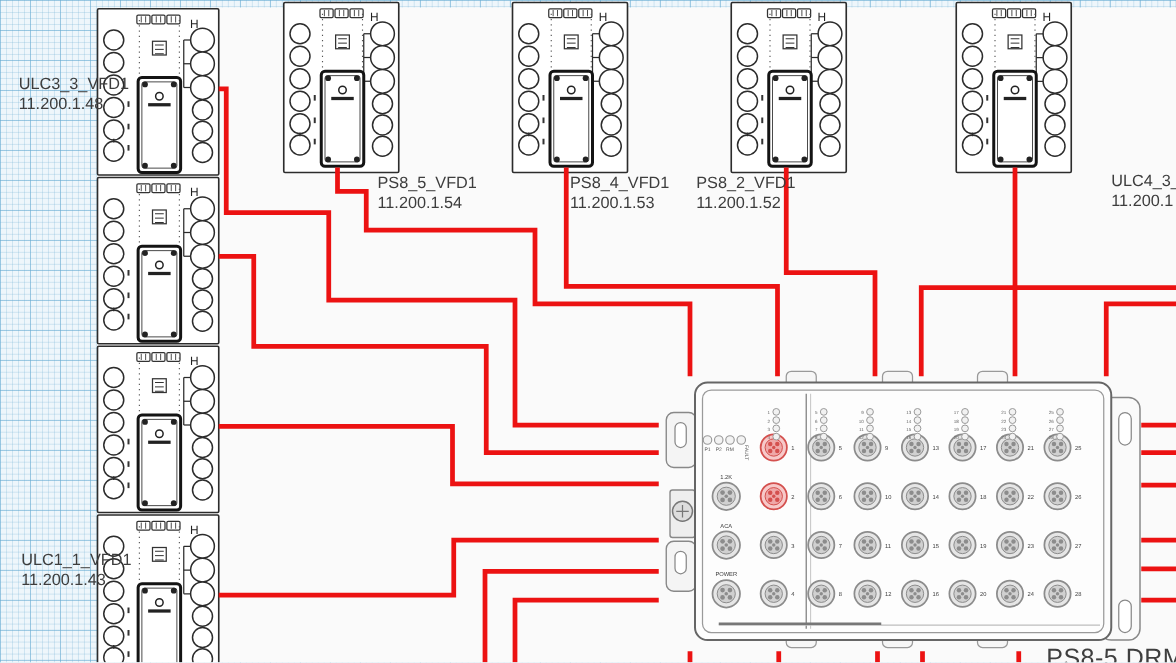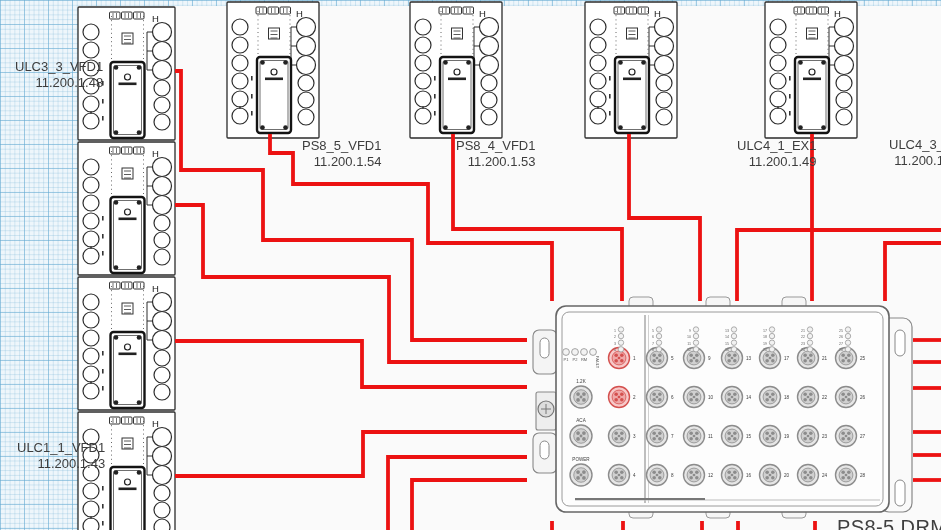--- a/index.html
+++ b/index.html
@@ -14,21 +14,21 @@
     background-size:24px 24px,24px 24px,4.8px 4.8px,4.8px 4.8px;
     font-family:"Liberation Sans",sans-serif;
   }
   .page{position:absolute;left:78px;top:6px;width:863px;height:524px;background:#fafafa;}
   svg{position:absolute;left:0;top:0;}
   svg text{font-family:"Liberation Sans",sans-serif;}
   .t9{font-size:9.5px;fill:#222;}
   .t45{font-size:4.6px;fill:#3c3c3c;}
   .t4{font-size:4px;fill:#555;}
   .t35{font-size:3.6px;fill:#666;}
-  .lbl{position:absolute;font-size:13px;line-height:16px;color:#3d3d3d;white-space:nowrap;text-align:right;}
+  .lbl{position:absolute;font-size:13px;line-height:16px;color:#3d3d3d;white-space:nowrap;}
   .lbl span{display:block;}
   .title{position:absolute;font-size:20px;color:#3f3f3f;white-space:nowrap;letter-spacing:.4px;}
 </style>
 </head>
 <body>
 
 <div class="canvas">
   <div class="page"></div>
   <svg id="gfx" width="941" height="530" viewBox="0 0 941 530">
       <g>
@@ -843,23 +843,23 @@
     </div>
 
   <div class="lbl" style="left:302px;top:138px">
       <span>PS8_5_VFD1</span>
       <span>11.200.1.54</span>
     </div>
   <div class="lbl" style="left:456px;top:138px">
       <span>PS8_4_VFD1</span>
       <span>11.200.1.53</span>
     </div>
-  <div class="lbl" style="left:737px;top:138px">
-      <span>ULC4_1_EX1</span>
-      <span>11.200.1.49</span>
+  <div class="lbl" style="left:557px;top:138px">
+      <span>PS8_2_VFD1</span>
+      <span>11.200.1.52</span>
     </div>
   <div class="lbl" style="left:889px;top:137px">
       <span>ULC4_3_</span>
       <span>11.200.1</span>
     </div>
 
   <div class="title" style="left:837px;top:516px">PS8-5 DRM1</div>
 </div>
 
 </body></html>

